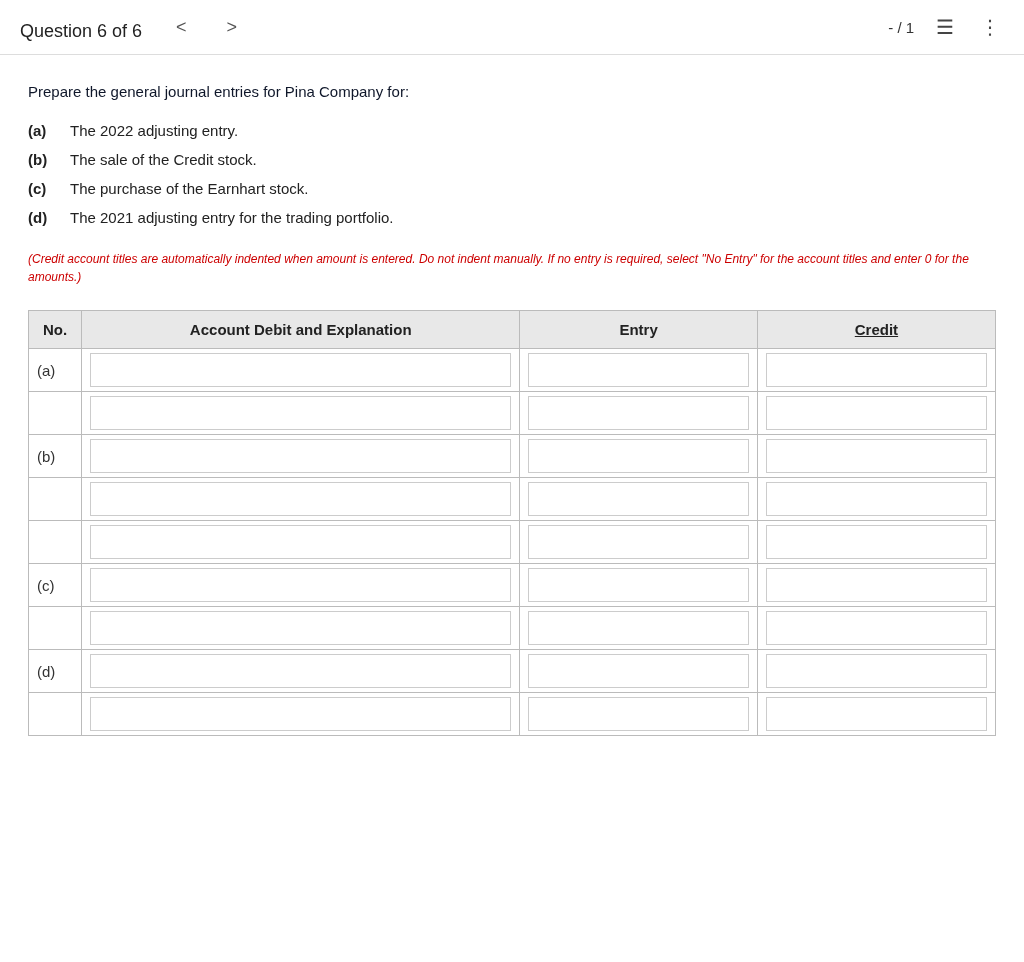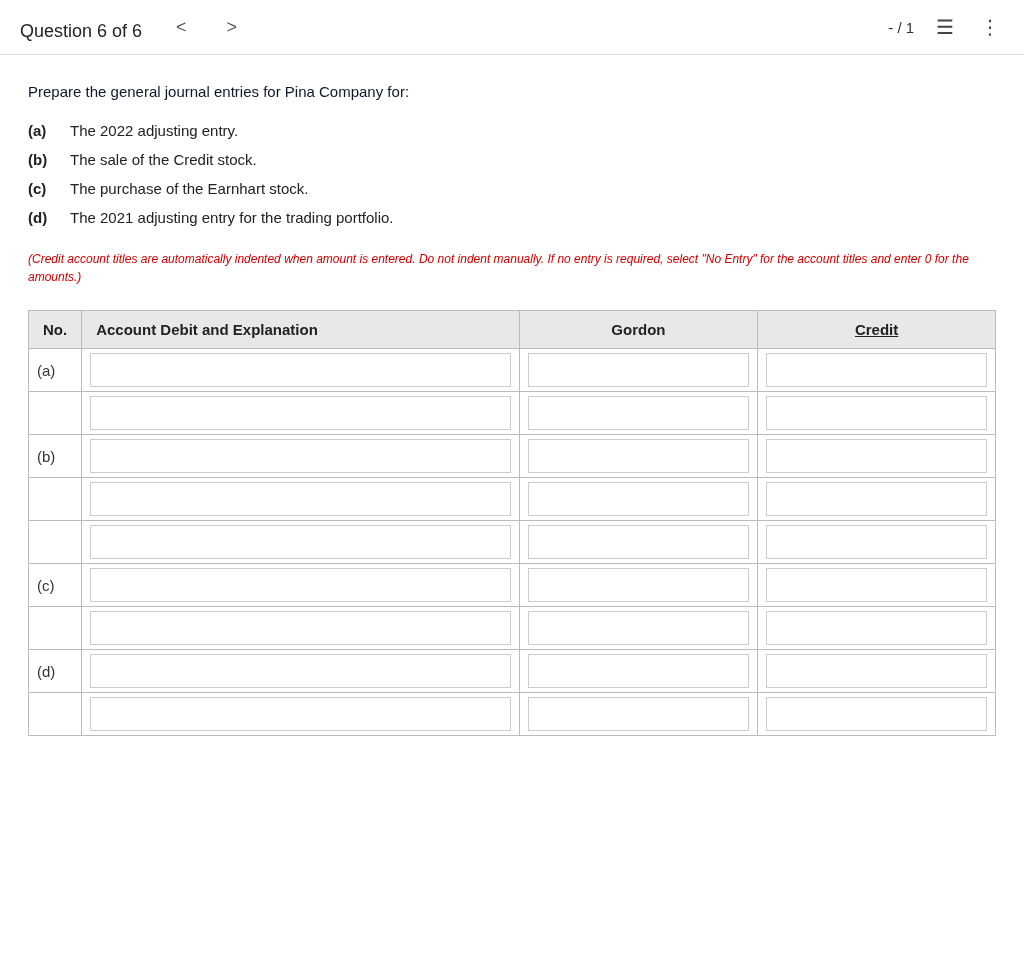--- a/index.html
+++ b/index.html
@@ -91,21 +91,21 @@
     
     .journal-table {
       width: 100%;
       border-collapse: collapse;
       border: 1px solid #bbb;
     }
     .journal-table th {
       background: #e8e8e8;
       border: 1px solid #bbb;
       padding: 10px 14px;
-      text-align: left;
+      text-align: center;
       font-weight: bold;
       font-size: 15px;
     }
     .journal-table th.center {
       text-align: center;
     }
     .journal-table td {
       border: 1px solid #bbb;
       padding: 4px 8px;
       vertical-align: middle;
@@ -171,21 +171,21 @@
     </li>
   </ul>
 
   <p class="note-text">(Credit account titles are automatically indented when amount is entered. Do not indent manually. If no entry is required, select "No Entry" for the account titles and enter 0 for the amounts.)</p>
 
   <table class="journal-table">
     <thead>
       <tr>
         <th style="width:60px;">No.</th>
         <th class="col-account">Account Debit and Explanation</th>
-        <th class="col-debit center">Gordon</th>
+        <th class="col-debit center">Entry</th>
         <th class="col-credit center">Credit</th>
       </tr>
     </thead>
     <tbody>
 
       <tr>
         <td class="row-label">(a)</td>
         <td><input class="entry-input" type="text" style=""></td>
         <td><input class="entry-input" type="text" style=""></td>
         <td><input class="entry-input" type="text" style=""></td>

